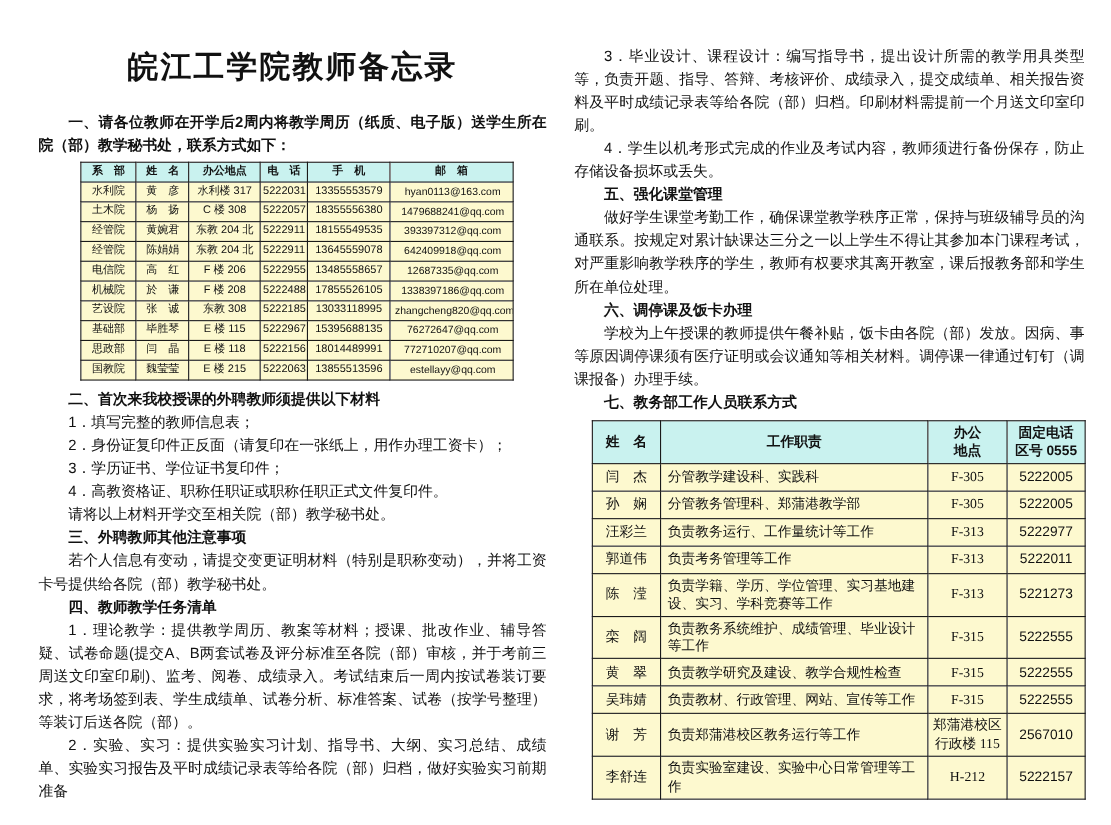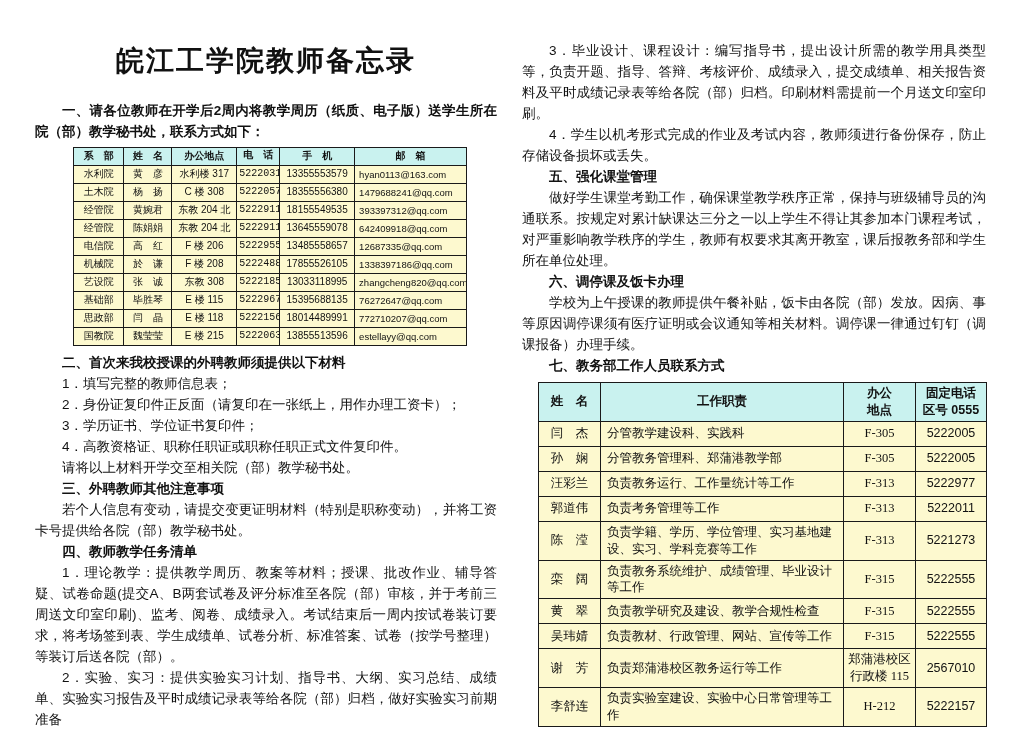--- a/index.html
+++ b/index.html
@@ -31,24 +31,24 @@
   th, td { border: 1px solid var(--tbl-border, #1a1a1a); overflow: hidden; }
   th { background: var(--thbg, #c9f2ef); font-weight: bold; }
   td { background: var(--tdbg, #fdf9cf); }
 
   
   .t1 { margin: 5px 0 6px 38px; width: 394px; font-size: 10px; }
   .t1 th, .t1 td { text-align: center; height: 18px; line-height: 1.25; padding: 1px 2px; }
   .t1 th:nth-child(1), .t1 td:nth-child(1) { width: 49px; }
   .t1 th:nth-child(2), .t1 td:nth-child(2) { width: 47px; }
   .t1 th:nth-child(3), .t1 td:nth-child(3) { width: 63px; }
-  .t1 th:nth-child(4), .t1 td:nth-child(4) { width: 42px; font-family: Liberation Mono, monospace; }
+  .t1 th:nth-child(4), .t1 td:nth-child(4) { width: 42px; }
   .t1 th:nth-child(5), .t1 td:nth-child(5) { width: 73px; }
   .t1 th:nth-child(6), .t1 td:nth-child(6) { width: 109px; }
-  .t1 td:nth-child(6) { text-align: left; padding-left: 4px; font-size: 9.5px; }
+  .t1 td:nth-child(6) { text-align: center; padding-left: 4px; font-size: 9.5px; }
 
   
   .t2 { margin: 6px 0 0 16px; width: 448px; font-size: 12.5px; }
   .t2 th, .t2 td { text-align: center; padding: 2px 4px; line-height: 1.35; }
   .t2 th { height: 38px; }
   .t2 td { height: 25px; }
   .t2 th:nth-child(1), .t2 td:nth-child(1) { width: 62px; }
   .t2 th:nth-child(2), .t2 td:nth-child(2) { width: 243px; }
   .t2 th:nth-child(3), .t2 td:nth-child(3) { width: 72px; font-family: Liberation Serif, serif; }
   .t2 th:nth-child(4), .t2 td:nth-child(4) { width: 71px; }

